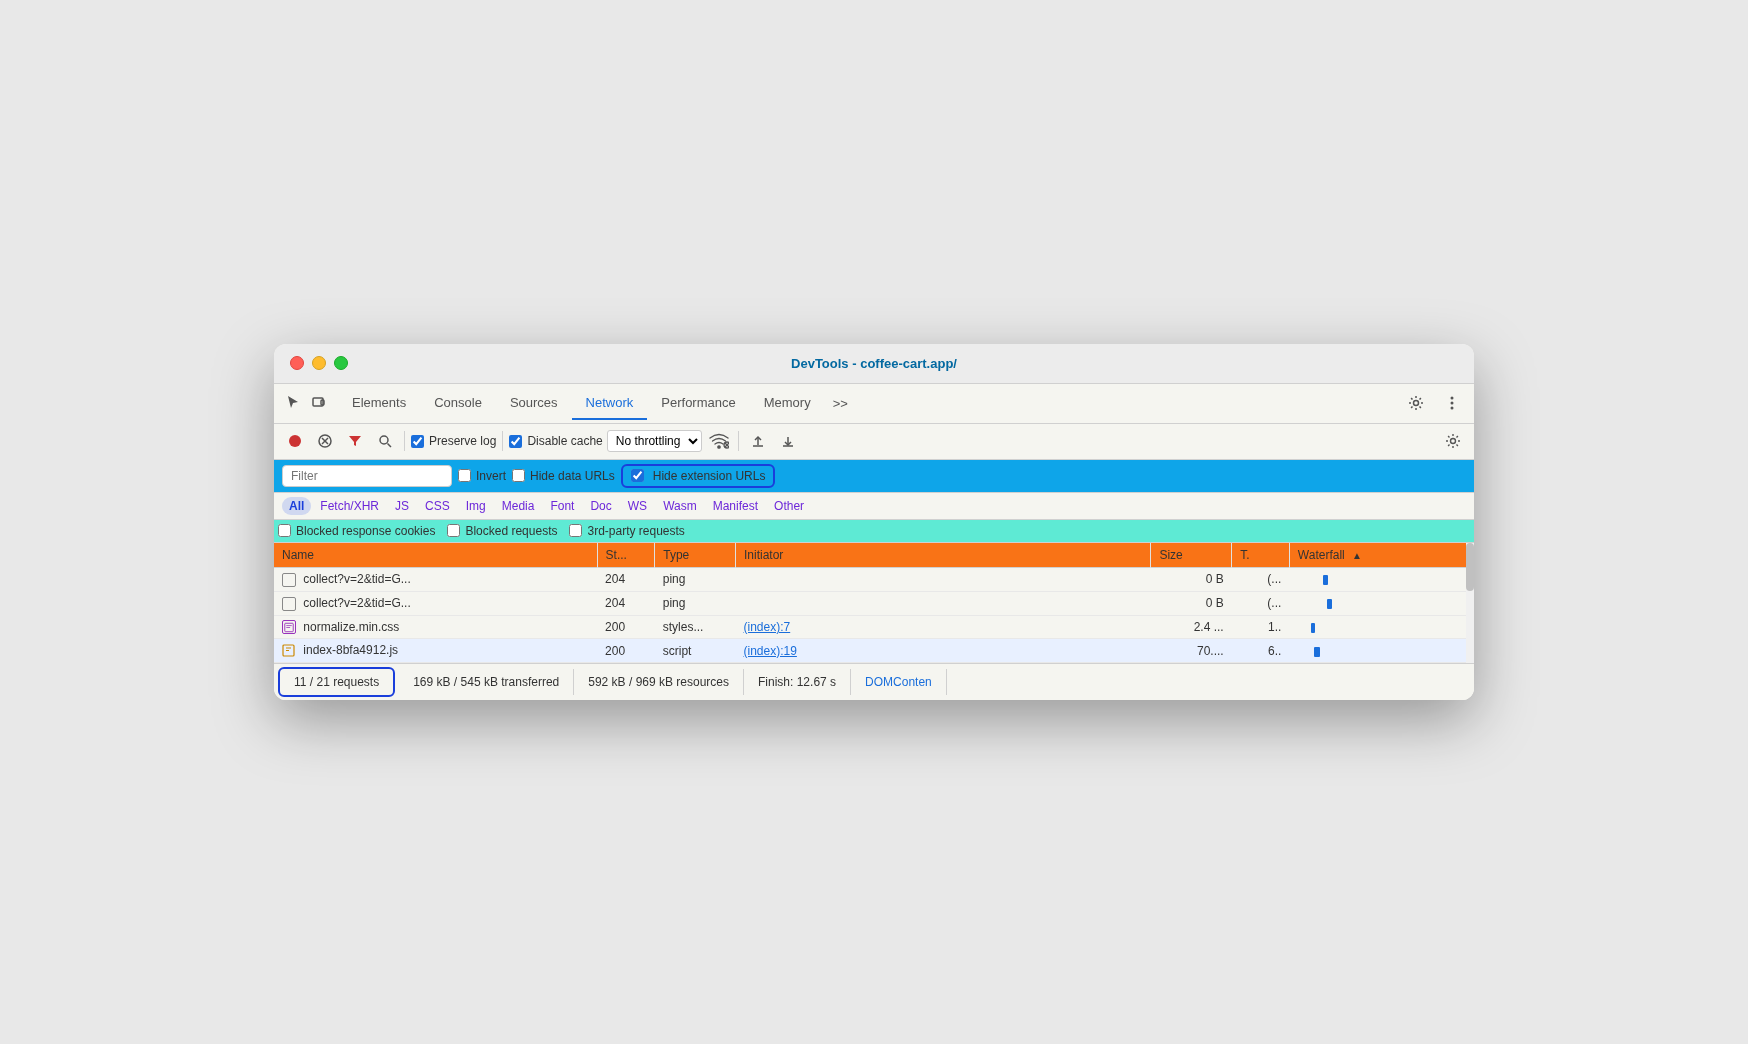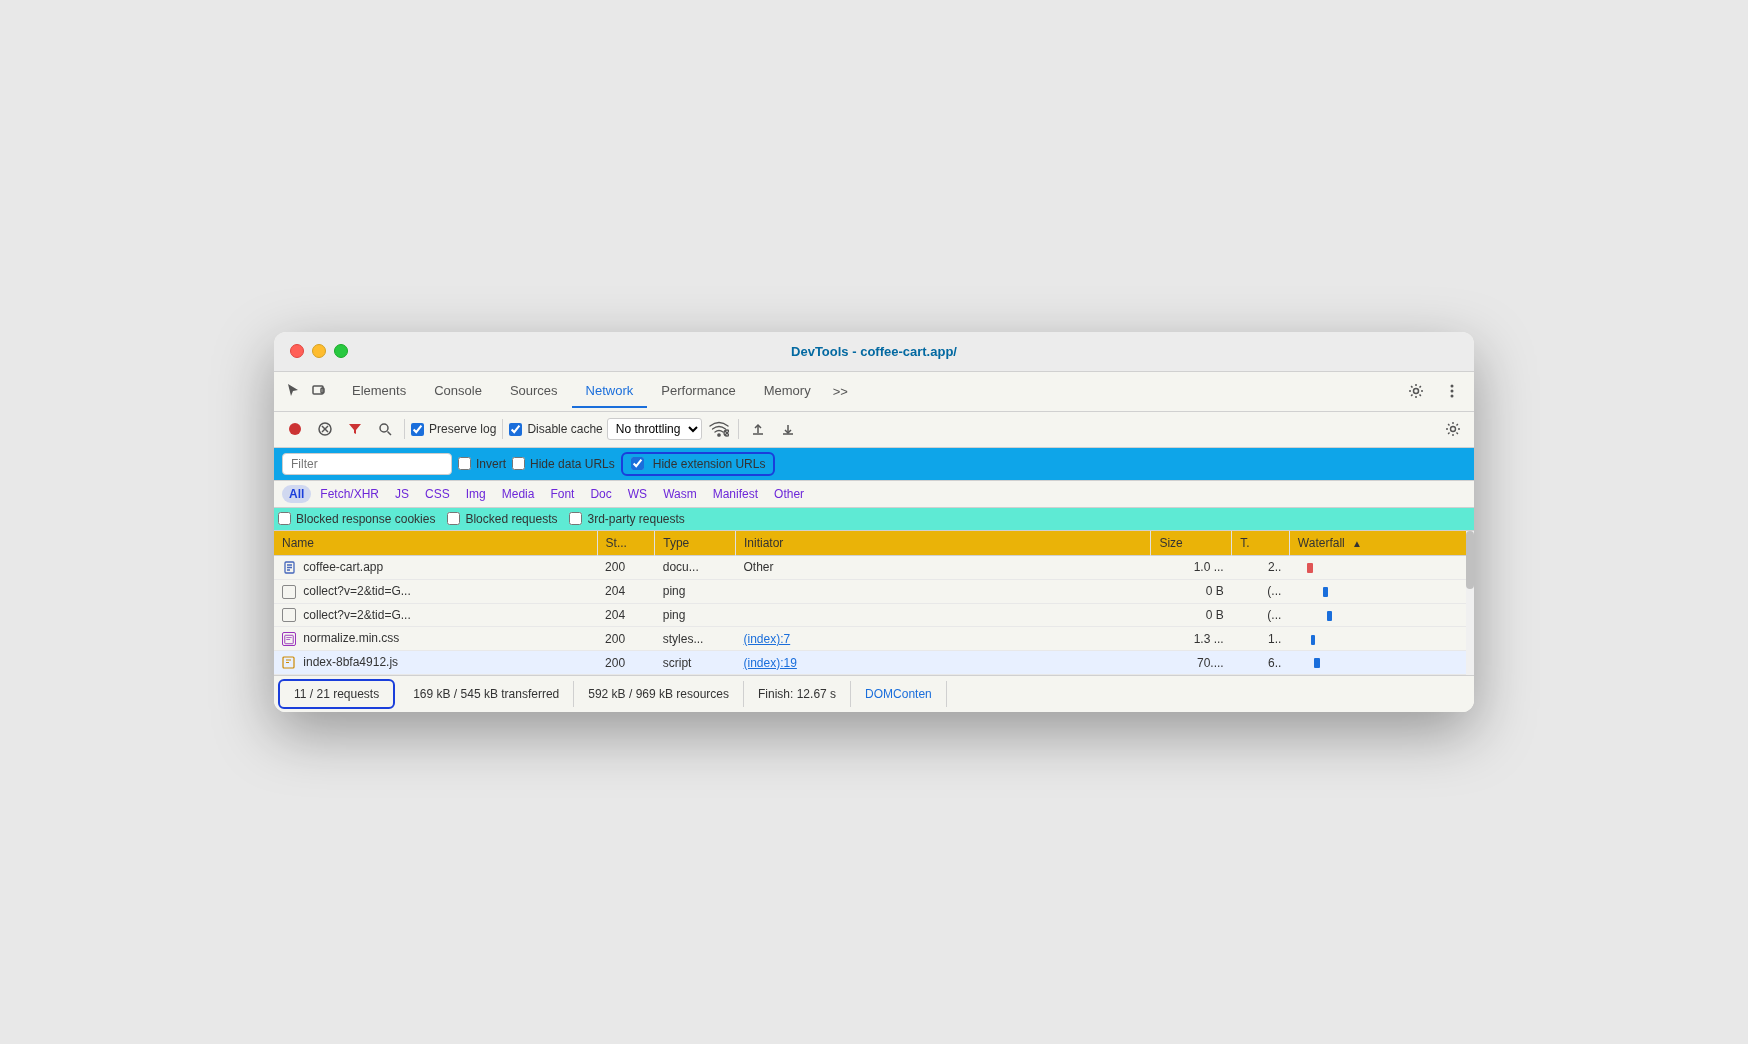--- a/index.html
+++ b/index.html
@@ -236,21 +236,21 @@
       border-bottom: 1px solid #d0d0d0;
       background: #5eead4;
     }
     
     .network-table {
       width: 100%;
       border-collapse: collapse;
       font-size: 12px;
     }
     .network-table thead tr {
-      background: #eab308;
+      background: #f97316;
       border-bottom: 1px solid #d0d0d0;
     }
     .network-table thead th {
       padding: 5px 8px;
       text-align: left;
       font-weight: 500;
       color: #333;
       font-size: 12px;
       border-right: 1px solid #e0e0e0;
       white-space: nowrap;
@@ -540,42 +540,20 @@
             <th class="initiator-col">Initiator</th>
             <th class="size-col">Size</th>
             <th class="time-col">T.</th>
             <th class="waterfall-col">
               Waterfall <span class="sort-arrow">▲</span>
             </th>
           </tr>
         </thead>
         <tbody>
 
-          <tr>
-            <td class="name-col">
-              <span class="row-icon icon-doc">
-                <svg width="13" height="13" viewBox="0 0 13 13" fill="none" stroke="#4466bb" stroke-width="1.3">
-                  <rect x="2" y="1" width="9" height="11" rx="1"></rect>
-                  <line x1="4" y1="4" x2="9" y2="4"></line>
-                  <line x1="4" y1="6.5" x2="9" y2="6.5"></line>
-                  <line x1="4" y1="9" x2="7" y2="9"></line>
-                </svg>
-              </span>
-              coffee-cart.app
-            </td>
-            <td class="status-col">200</td>
-            <td class="type-col">docu...</td>
-            <td class="initiator-col">Other</td>
-            <td class="size-col">1.0 ...</td>
-            <td class="time-col">2..</td>
-            <td class="waterfall-col">
-              <span style="display:inline-block;width:2px;"></span>
-              <span class="waterfall-bar" style="width:6px;background:#e05555;"></span>
-            </td>
-          </tr>
 
           <tr>
             <td class="name-col">
               <span class="row-icon" style="border:1px solid #888;border-radius:2px;color:#888;font-size:9px;padding:0 1px;"></span>
               collect?v=2&amp;tid=G...
             </td>
             <td class="status-col">204</td>
             <td class="type-col">ping</td>
             <td class="initiator-col"></td>
             <td class="size-col">0 B</td>
@@ -610,21 +588,21 @@
                   <path d="M3 4h7M3 6.5h5" stroke="#9933bb" stroke-width="1"></path>
                 </svg>
               </span>
               normalize.min.css
             </td>
             <td class="status-col">200</td>
             <td class="type-col">styles...</td>
             <td class="initiator-col">
               <span class="initiator-link">(index):7</span>
             </td>
-            <td class="size-col">1.3 ...</td>
+            <td class="size-col">2.4 ...</td>
             <td class="time-col">1..</td>
             <td class="waterfall-col">
               <span style="display:inline-block;width:6px;"></span>
               <span class="waterfall-bar" style="width:4px;background:#1a6edb;"></span>
             </td>
           </tr>
 
 
           <tr style="background:#e8f0ff;">
             <td class="name-col">

